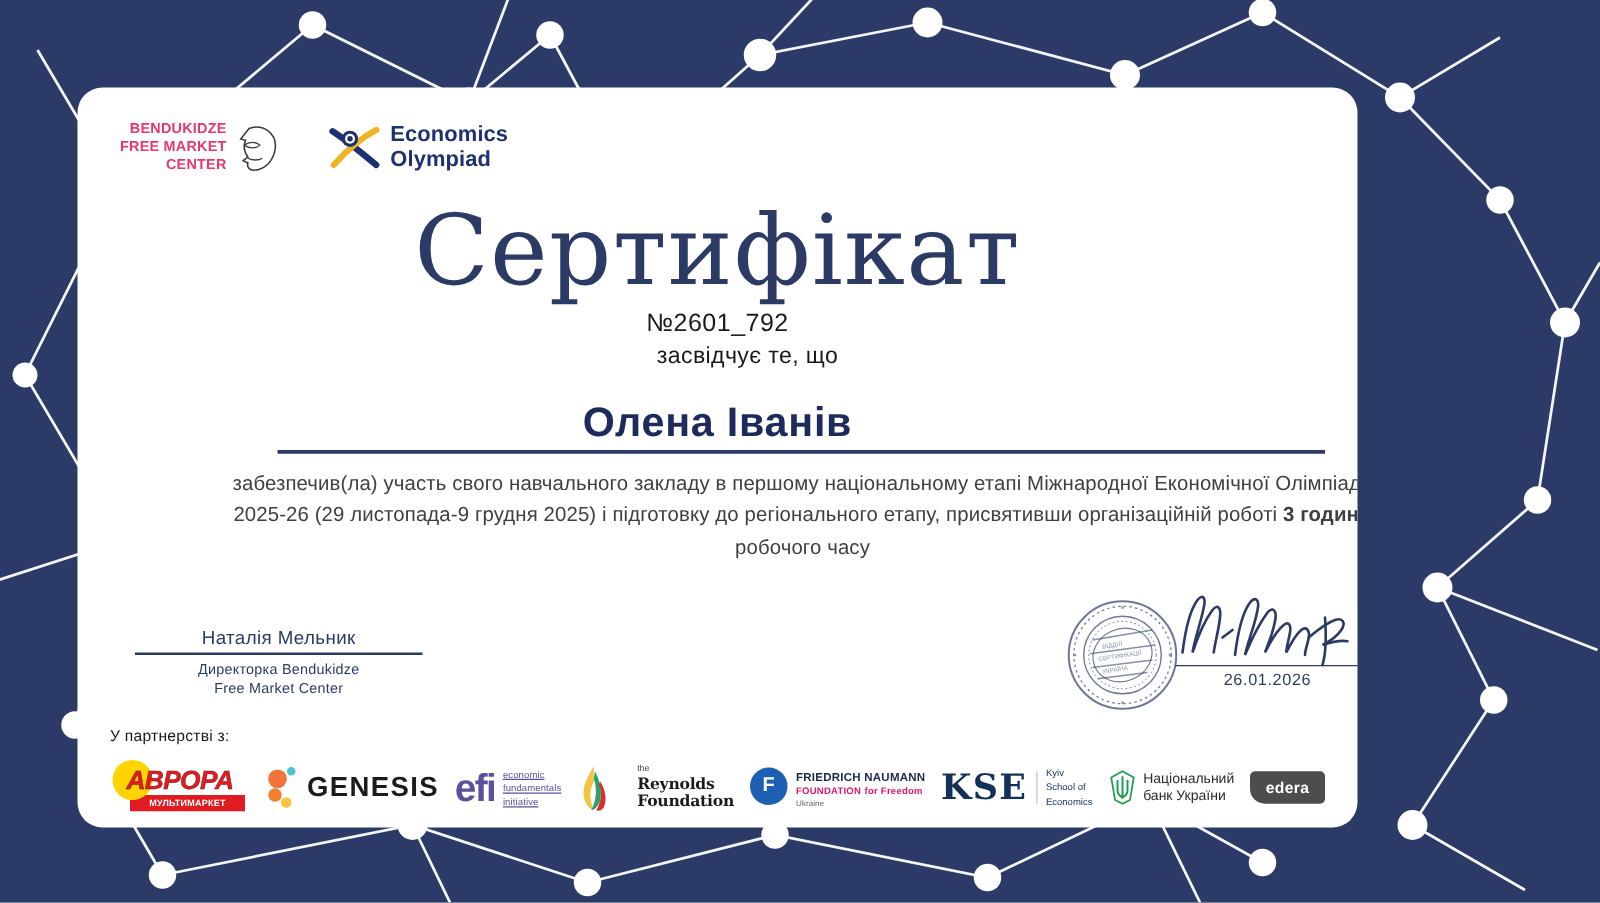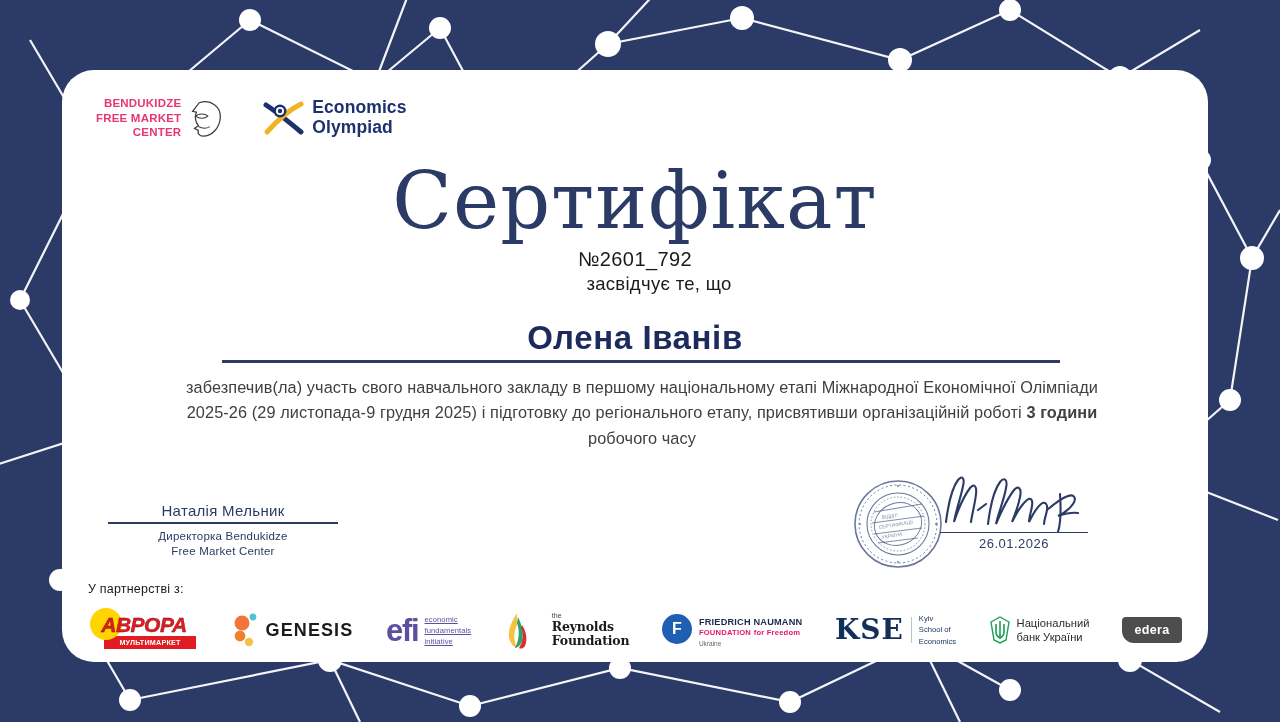--- a/index.html
+++ b/index.html
@@ -8,23 +8,23 @@
     overflow: hidden;
     font-family: "Liberation Sans", sans-serif;
   }
   body { position: relative; background: #2b3a66; }
 
   #bg-network { position: absolute; inset: 0; width: 1280px; height: 722px; }
 
   .card {
     position: absolute;
     left: 62px; top: 70px;
-    width: 1146px; height: 592px;
+    width: 1024px; height: 592px;
     background: #ffffff;
-    border-radius: 32px;
+    border-radius: 20px;
     overflow: hidden;
   }
 
   
   .logo-row { position: absolute; left: 34px; top: 26px; display: flex; align-items: center; gap: 38px; }
 
   .bfmc { display: flex; align-items: center; gap: 4px; }
   .bfmc-text {
     text-align: right; color: #e8366e;
     font-size: 11.5px; font-weight: bold; line-height: 1.28;
@@ -113,21 +113,21 @@
     border-radius: 50%; background: #ffd400; z-index: 1;
   }
   .avrora-sub {
     position: absolute; left: 16px; top: 26px; width: 92px;
     background: #e11b22; color: #fff; font-size: 7.2px; font-weight: bold;
     text-align: center; letter-spacing: .2px; padding: 2px 0;
   }
 
   
   .genesis { display: flex; align-items: center; gap: 5px; }
-  .gen-txt { color: #1b1b1b; font-size: 18px; font-weight: 600; letter-spacing: 1.1px; }
+  .gen-txt { color: #1b1b1b; font-size: 22px; font-weight: 600; letter-spacing: 1.1px; }
 
   
   .efi { display: flex; align-items: center; gap: 6px; }
   .efi-mark { color: #5b4f9e; font-size: 31px; font-weight: bold; letter-spacing: -1.2px; line-height: 1; text-align: right; }
   .efi-sub { color: #5b4f9e; font-size: 7.6px; line-height: 1.45; letter-spacing: .1px; text-decoration: underline; }
 
   
   .reyn { display: flex; align-items: center; gap: 22px; }
   .reyn-txt { line-height: 1.1; }
   .reyn-the { font-size: 7px; color: #444; }

